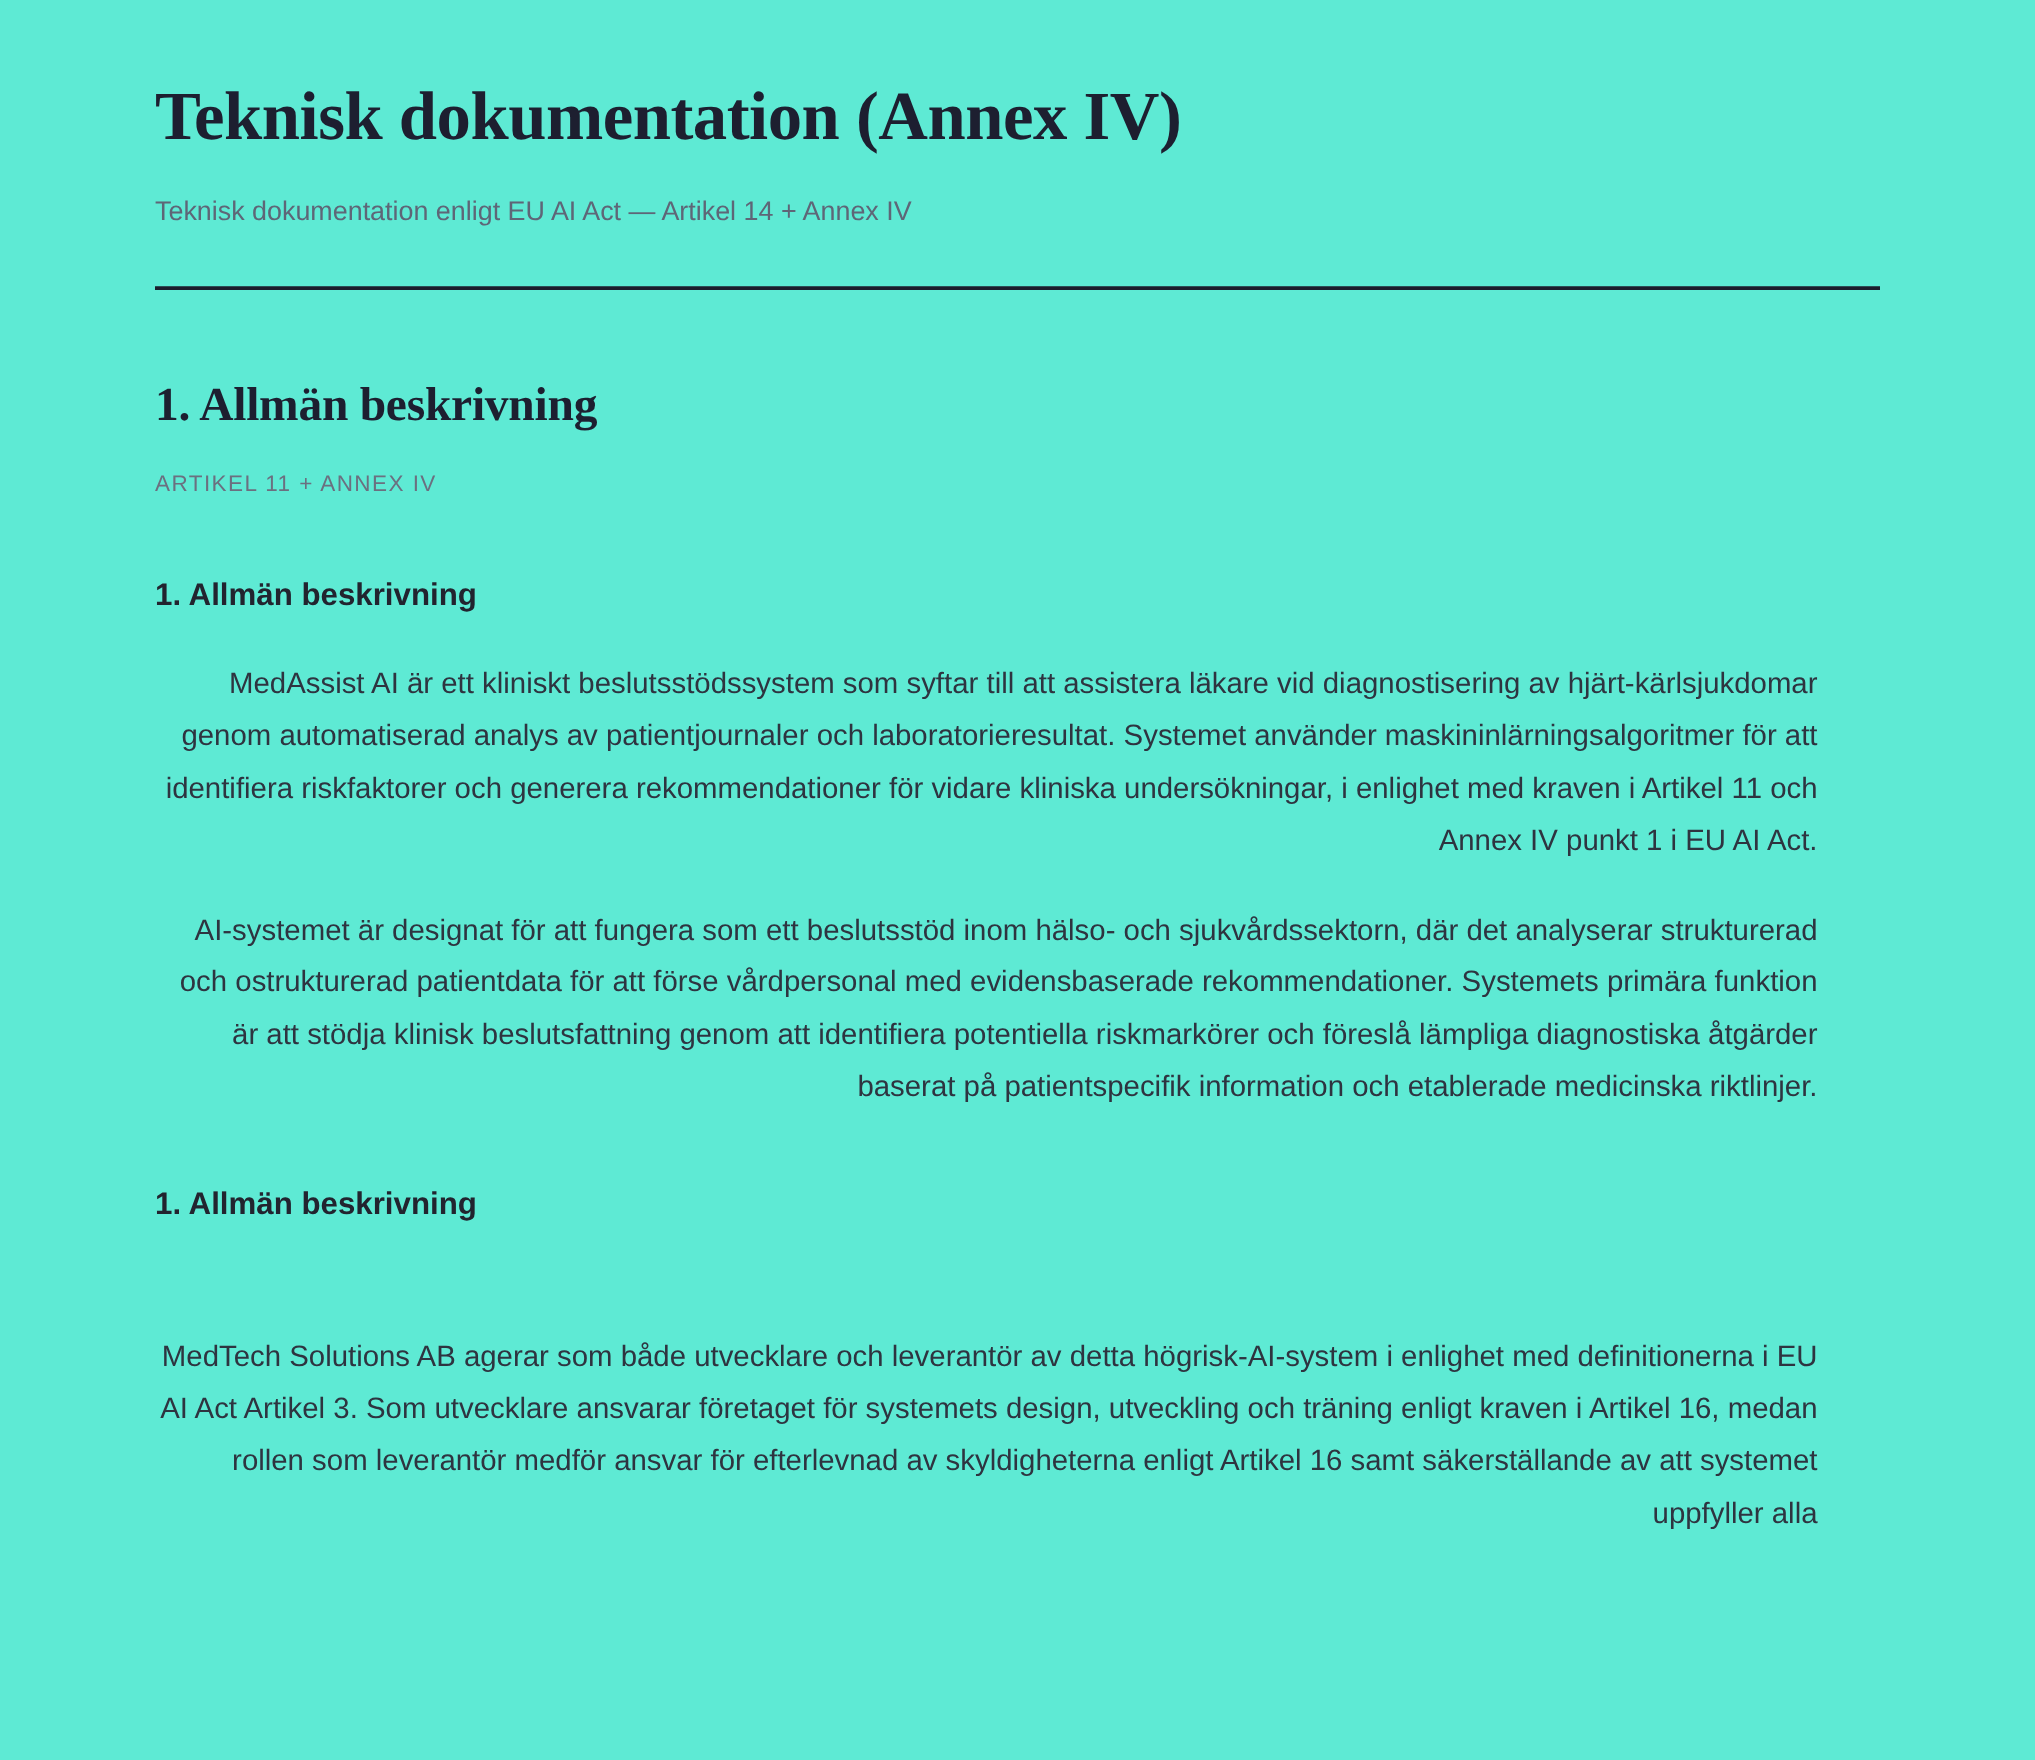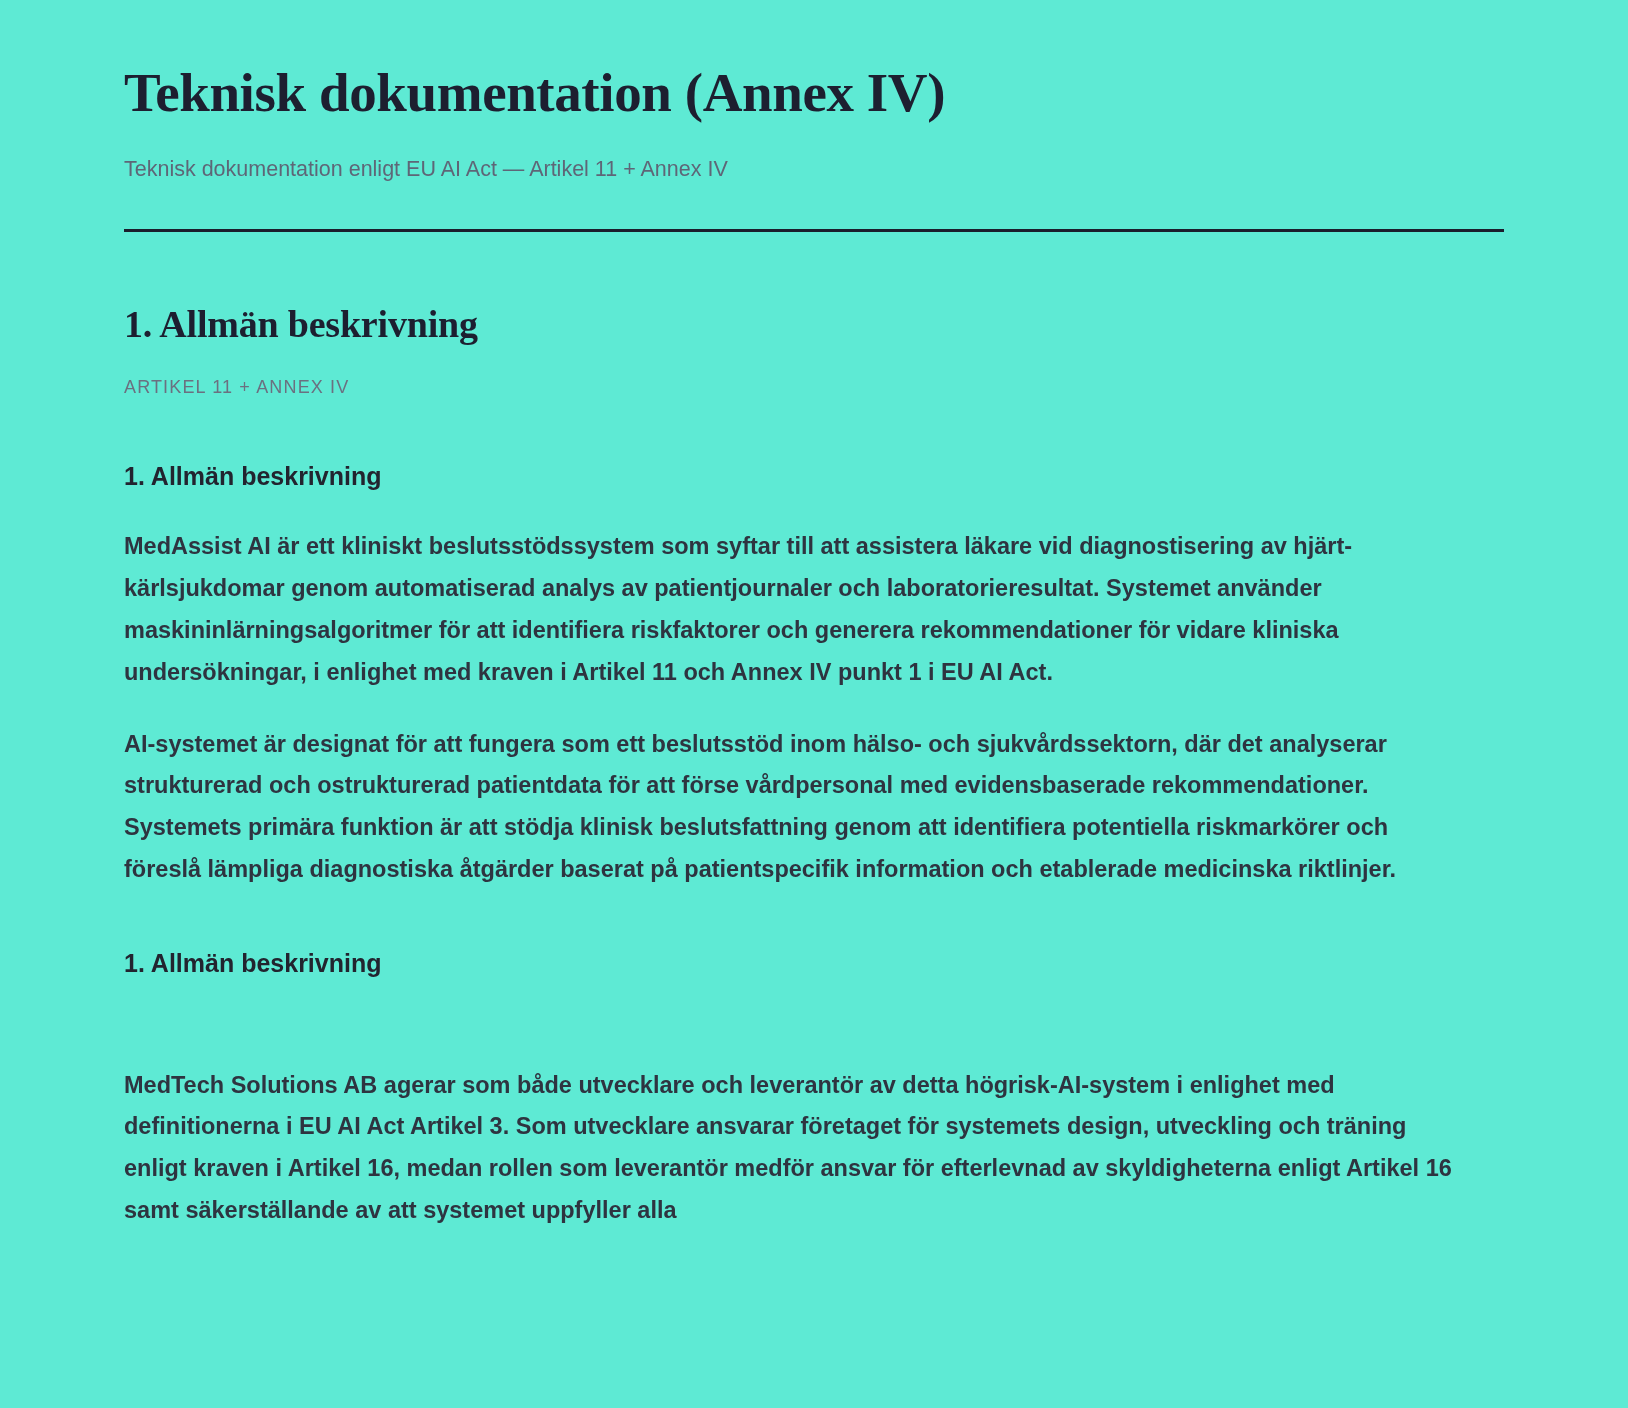--- a/index.html
+++ b/index.html
@@ -102,43 +102,44 @@
     font-family: "Liberation Sans", sans-serif;
     font-weight: 700;
     font-size: 24px;
     line-height: 1.35;
     color: #22242f;
     margin: 0;
   }
 
   p.para {
     font-family: "Liberation Sans", sans-serif;
-    font-weight: 700;
+    font-weight: 400;
     font-size: 23.5px;
     line-height: 1.78;
     color: #2e3440;
     margin: 0;
     max-width: 1330px;
+    text-align: right;
   }
 
   .gap-h3-p   { height: 32px; }
   .gap-p-p    { height: 30px; }
   .gap-p-h3   { height: 56px; }
   .gap-h3-h4  { height: 48px; }
   .gap-h4-p   { height: 36px; }
 </style>
 </head>
 <body>
 
 <div class="page">
   <div class="content">
 
     <h1 class="doc-title">Teknisk dokumentation (Annex IV)</h1>
 
-    <p class="doc-subtitle">Teknisk dokumentation enligt EU AI Act — Artikel 11 + Annex IV</p>
+    <p class="doc-subtitle">Teknisk dokumentation enligt EU AI Act — Artikel 14 + Annex IV</p>
 
     <hr class="header-rule">
 
     <div class="section">
 
       <h2 class="section-title">1. Allmän beskrivning</h2>
 
       <p class="section-label">ARTIKEL 11 + ANNEX IV</p>
 
       <div class="body-area">

